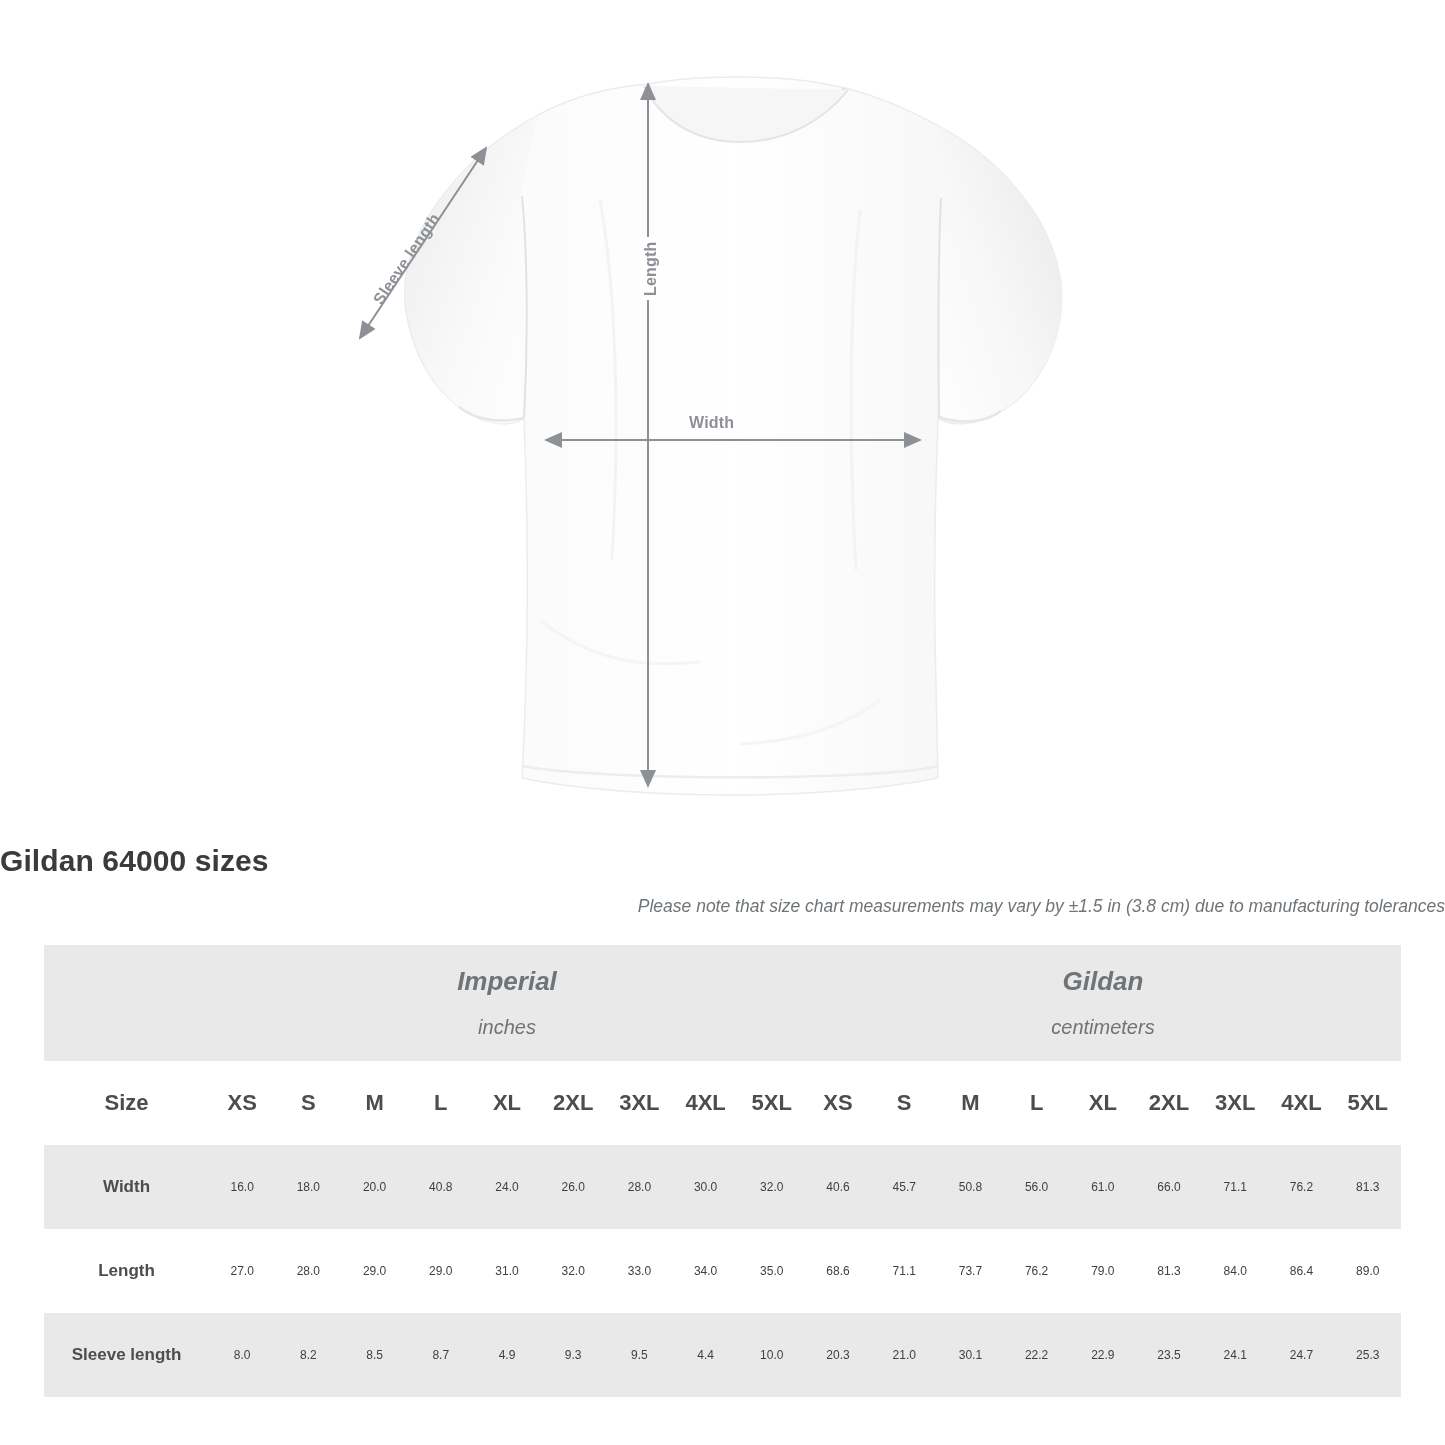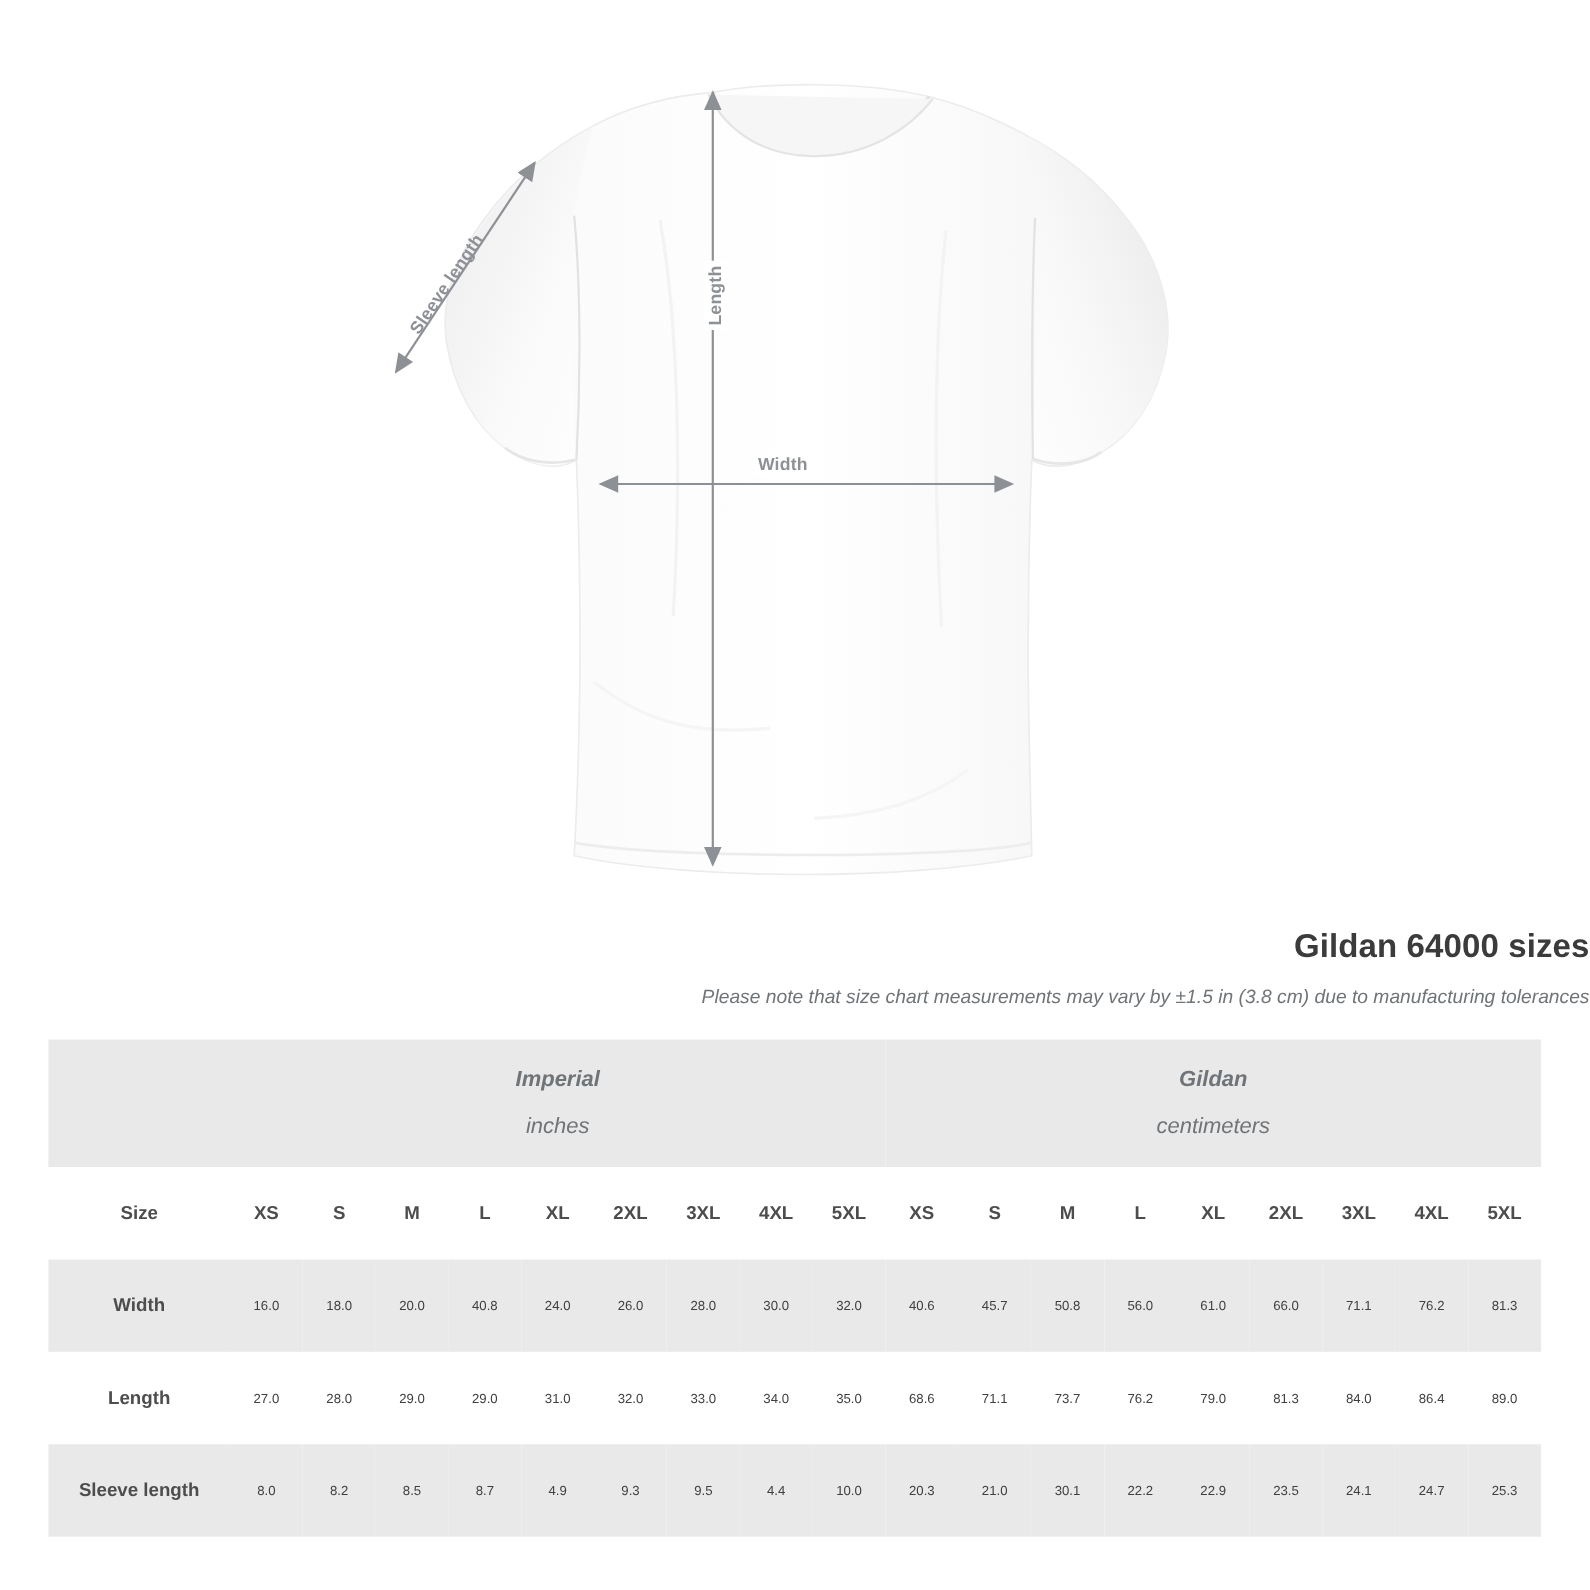--- a/index.html
+++ b/index.html
@@ -56,21 +56,21 @@
   .dim-label.sleeve-lbl {
     left: 366px;
     top: 300px;
     transform: rotate(-56deg);
     transform-origin: left top;
     padding: 2px 4px;
   }
 
   
   .heading {
-    text-align: right;
+    text-align: left;
     font-size: 30px;
     font-weight: bold;
     color: #3b3b3b;
     margin: 14px 0 0 0;
     letter-spacing: 0.1px;
   }
   .subheading {
     text-align: right;
     font-size: 17.5px;
     font-style: italic;
@@ -92,41 +92,41 @@
     text-align: center;
     vertical-align: middle;
   }
   
   .unit-row td {
     background: #e9e9e9;
     height: 116px;
     padding: 0;
   }
   .unit-title {
-    font-size: 20px;
+    font-size: 26px;
     font-weight: bold;
     font-style: italic;
     color: #6f7478;
     line-height: 1.15;
   }
   .unit-sub {
     font-size: 20px;
     font-style: italic;
     color: #6f7478;
     margin-top: 20px;
   }
   .row-label {
     font-size: 17px;
     font-weight: bold;
     color: #4d4d4d;
   }
   .hdr-row td {
     background: #ffffff;
     height: 82px;
-    font-size: 17px;
+    font-size: 22px;
     font-weight: bold;
     color: #4d4d4d;
   }
   .data-row td {
     height: 82px;
     font-size: 12px;
     color: #3f3f3f;
   }
   .data-row.shade td {
     background: #e9e9e9;

